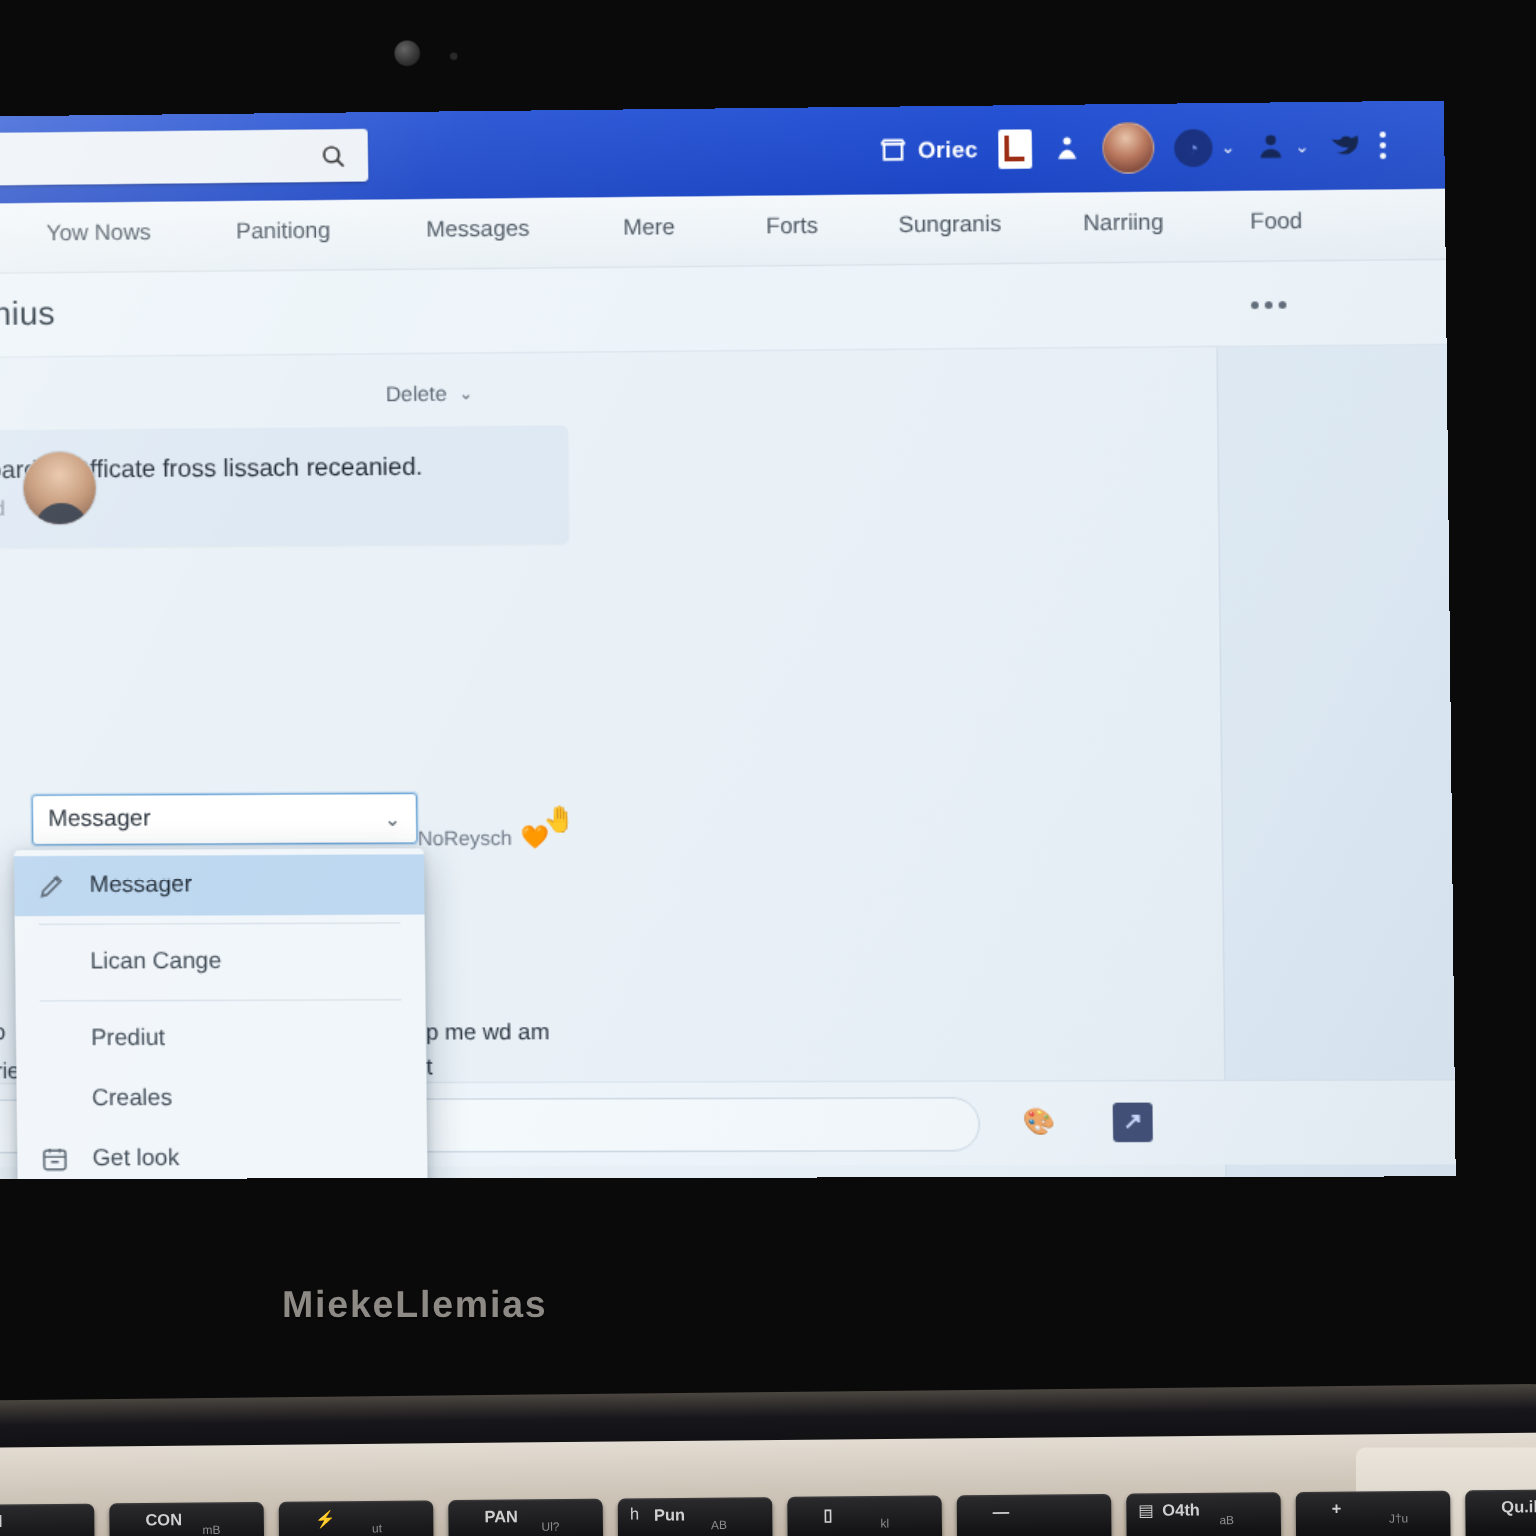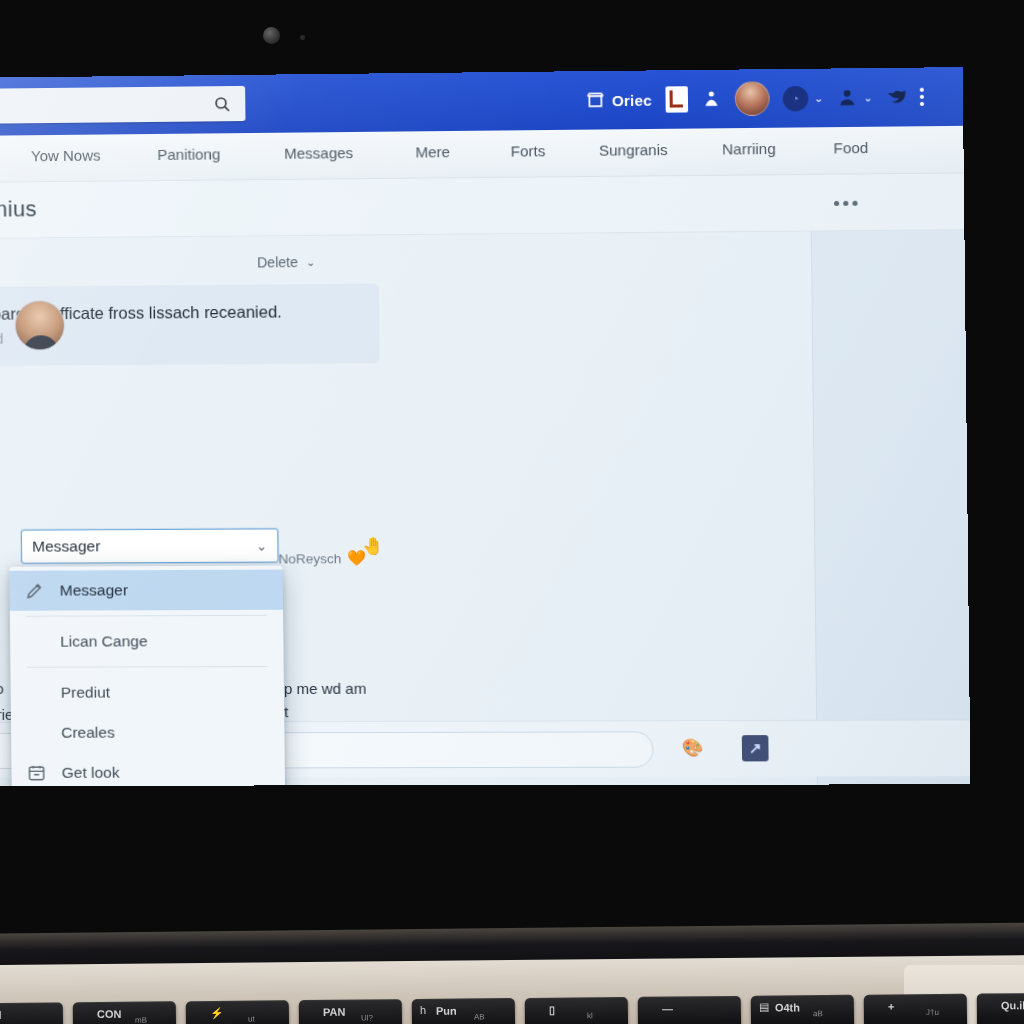--- a/index.html
+++ b/index.html
@@ -458,20 +458,21 @@
 
     <div class="taskbar">
       
 
       
     </div>
 
     <div class="screen-glare"></div>
   </div>
 
+  <div class="brand">MiekeLlemias</div>
   <div class="base-lip"></div>
   <div class="base-deck"></div>
   <div class="trackpad-hint"></div>
 
   <div class="keyrow">
     <div class="key">
         <span class="key-main">Aul</span>
         <span class="key-sub"></span>
       </div>
     <div class="key">

